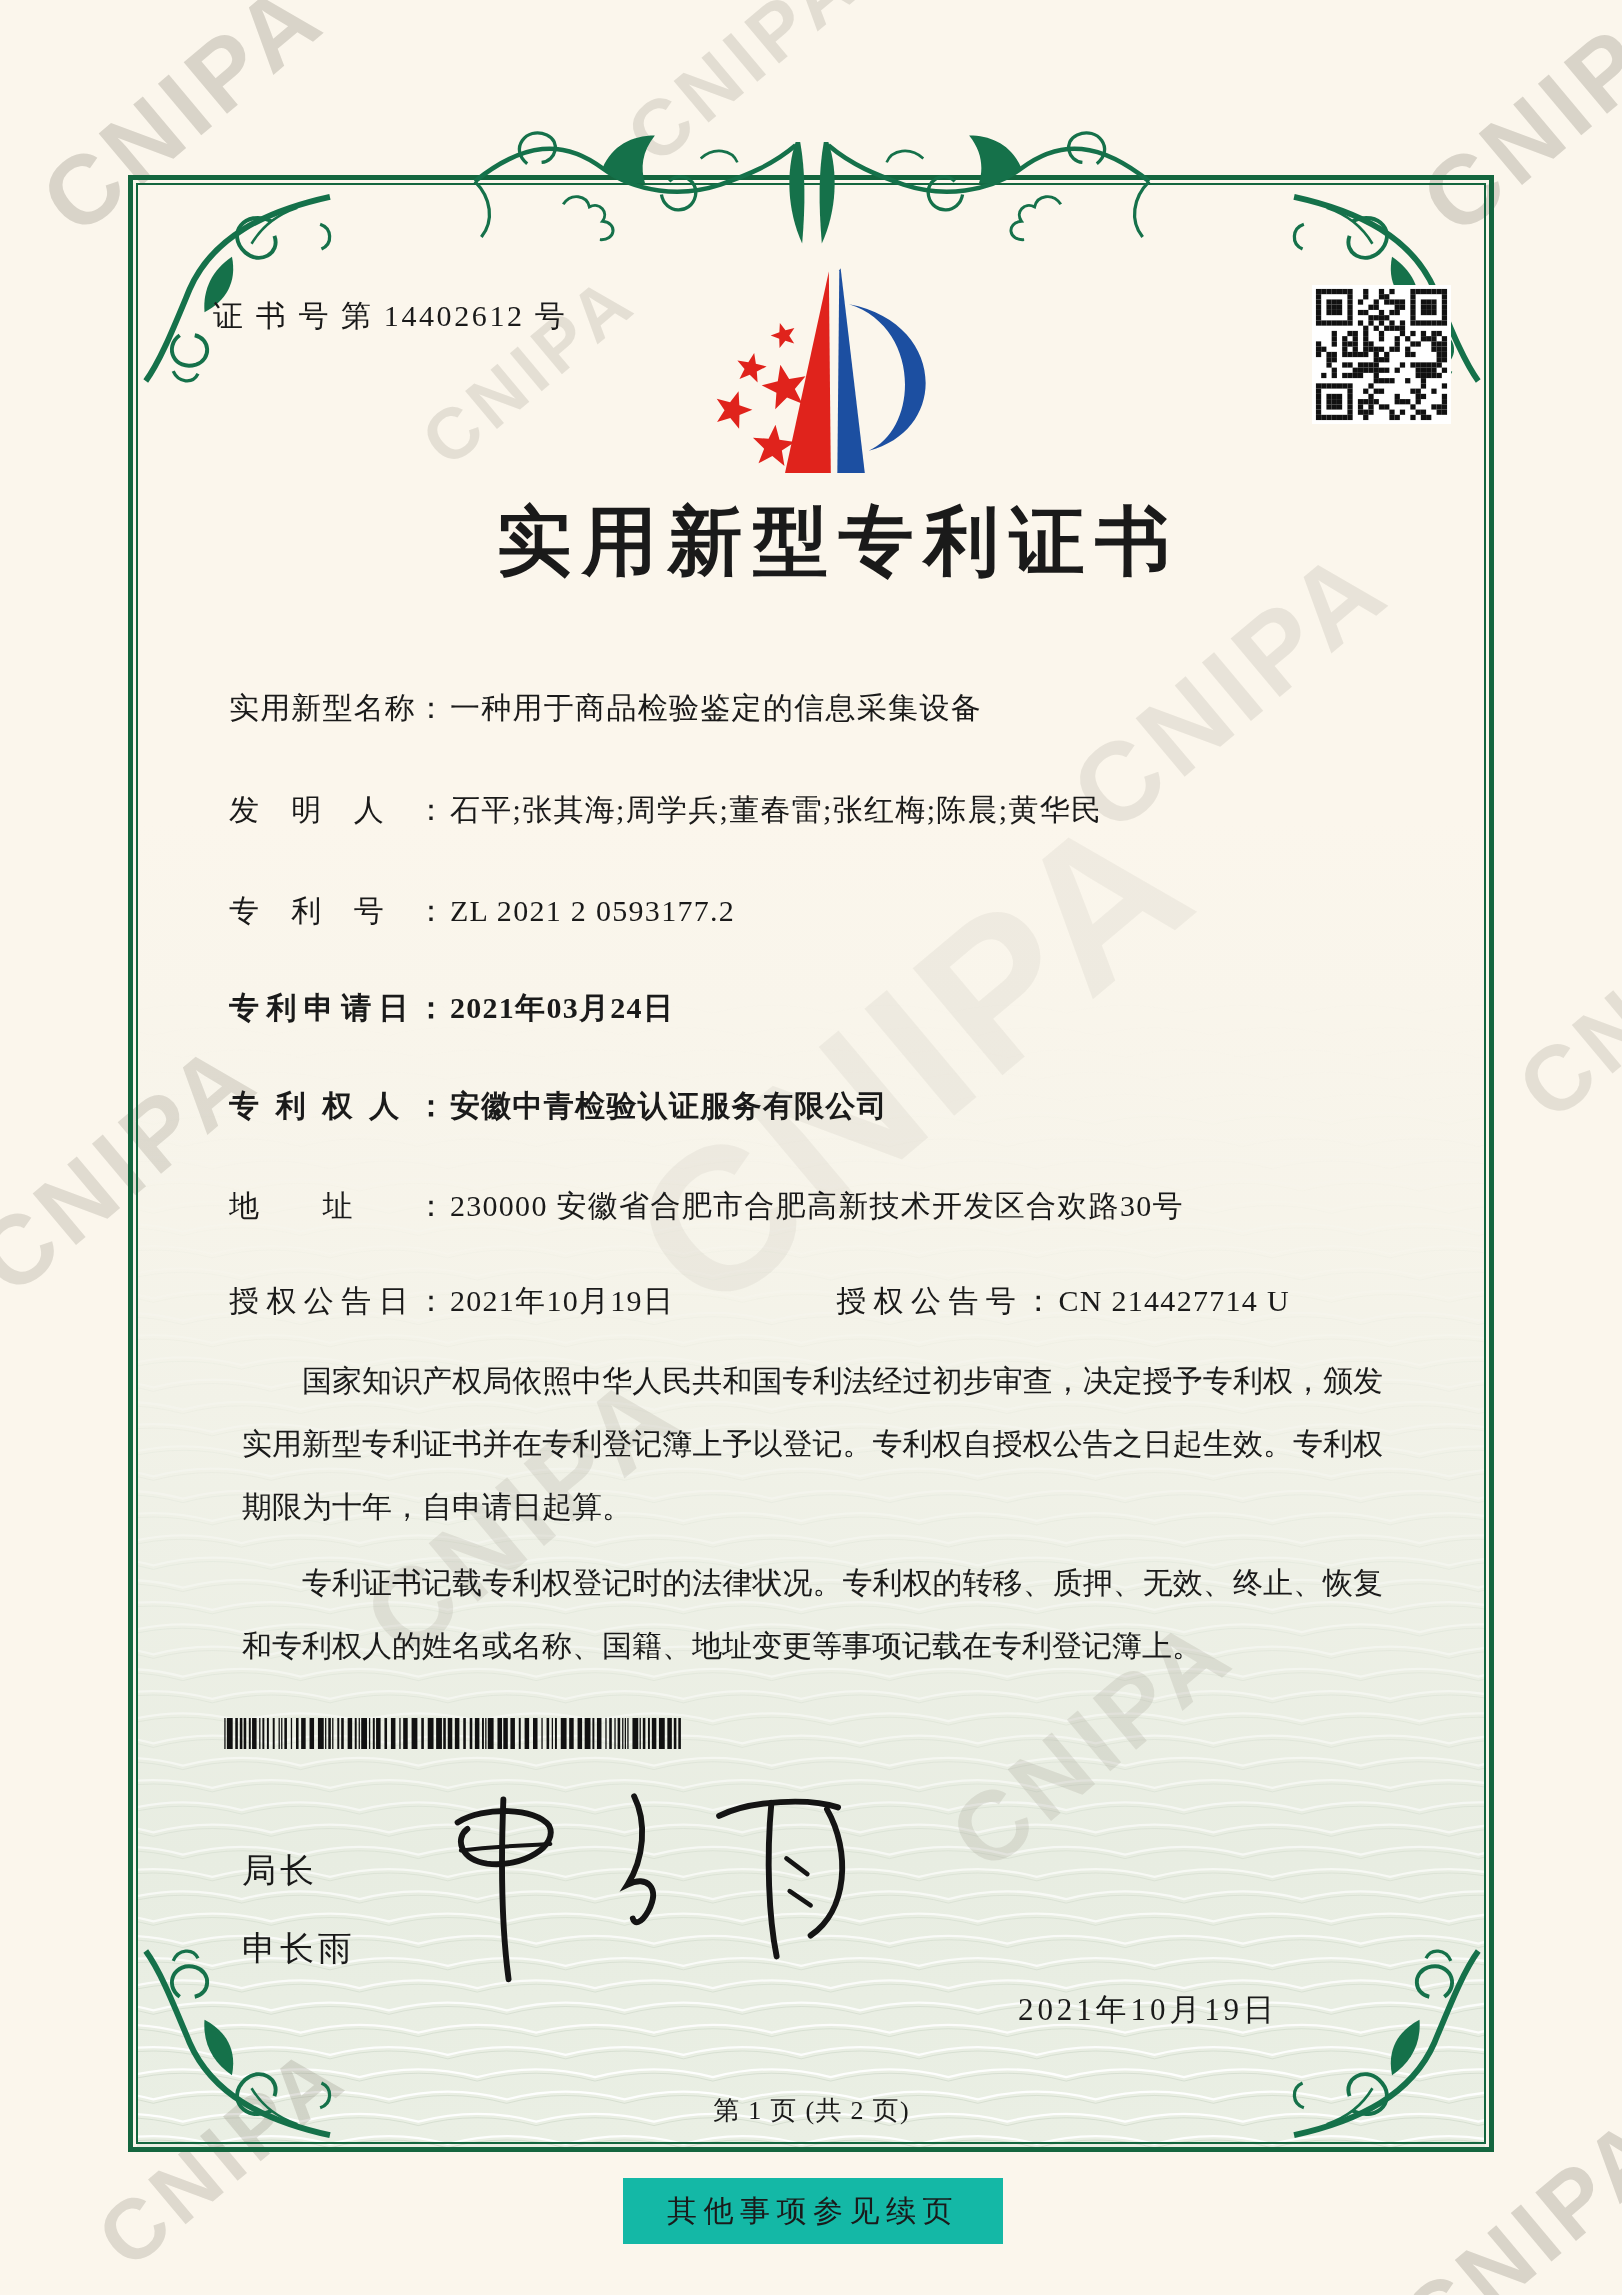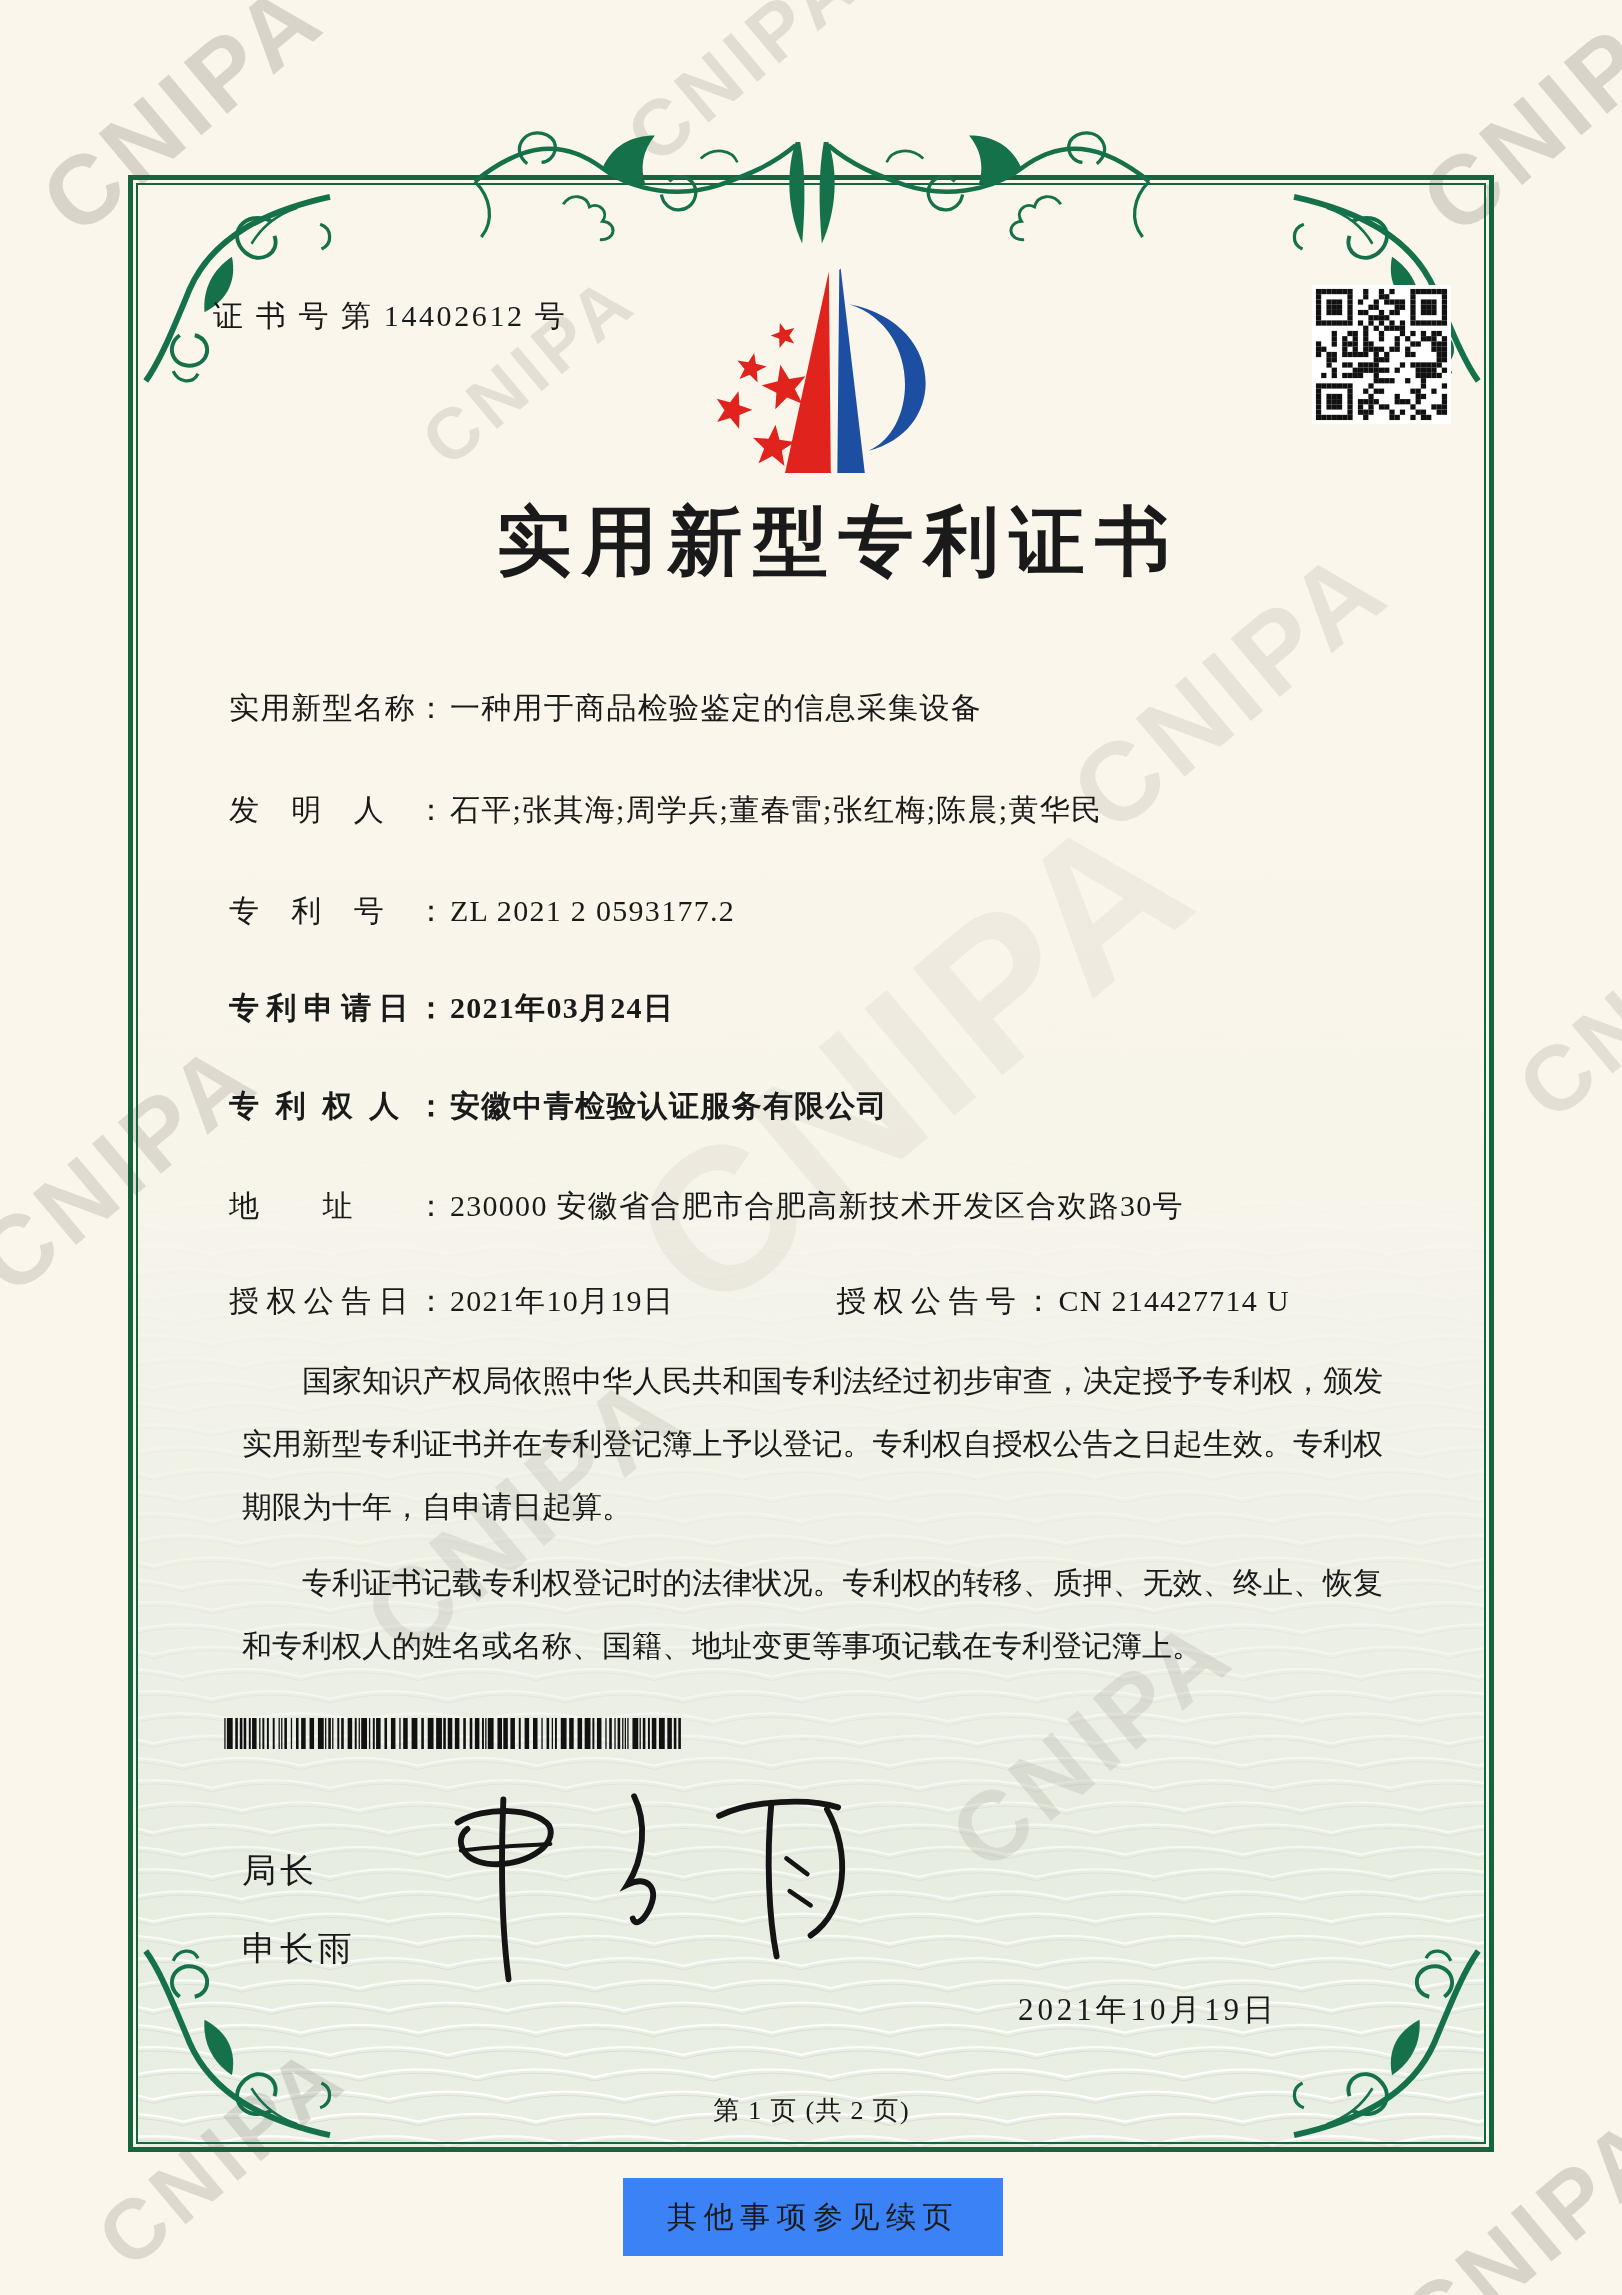--- a/index.html
+++ b/index.html
@@ -40,21 +40,21 @@
   .field-value2{margin-left:5.2px;letter-spacing:1.3px;}
   #paragraphs{left:229px;top:1336px;width:1167px;font-size:30px;line-height:63px;
     text-align:justify;}
   #paragraphs p{margin:13px;text-indent:60px;}
   #barcode{left:221px;top:1718px;}
   #officer-title{left:242px;top:1848px;font-size:34px;letter-spacing:3.9px;}
   #officer-name{left:242px;top:1926px;font-size:34px;letter-spacing:3.9px;}
   #signature{left:353px;top:1760px;}
   #issue-date{left:1018px;top:1989px;font-size:31px;letter-spacing:3.9px;}
   #page-info{left:0;top:2093px;width:1623px;text-align:center;font-size:26px;letter-spacing:1.3px;font-family:Liberation Serif, serif;}
-  #continuation{left:623px;top:2178px;width:380px;height:78px;background:#3b82f6;
+  #continuation{left:623px;top:2178px;width:380px;height:66px;background:#14b8a6;
     z-index:6;display:flex;align-items:center;justify-content:center;
     font-size:30px;letter-spacing:6.5px;}
 </style>
 </head>
 <body>
 
 <div id="page">
 
   <div id="guilloche"></div>
   <svg id="waves" width="1348" height="1330" viewBox="0 0 2060 2032">

